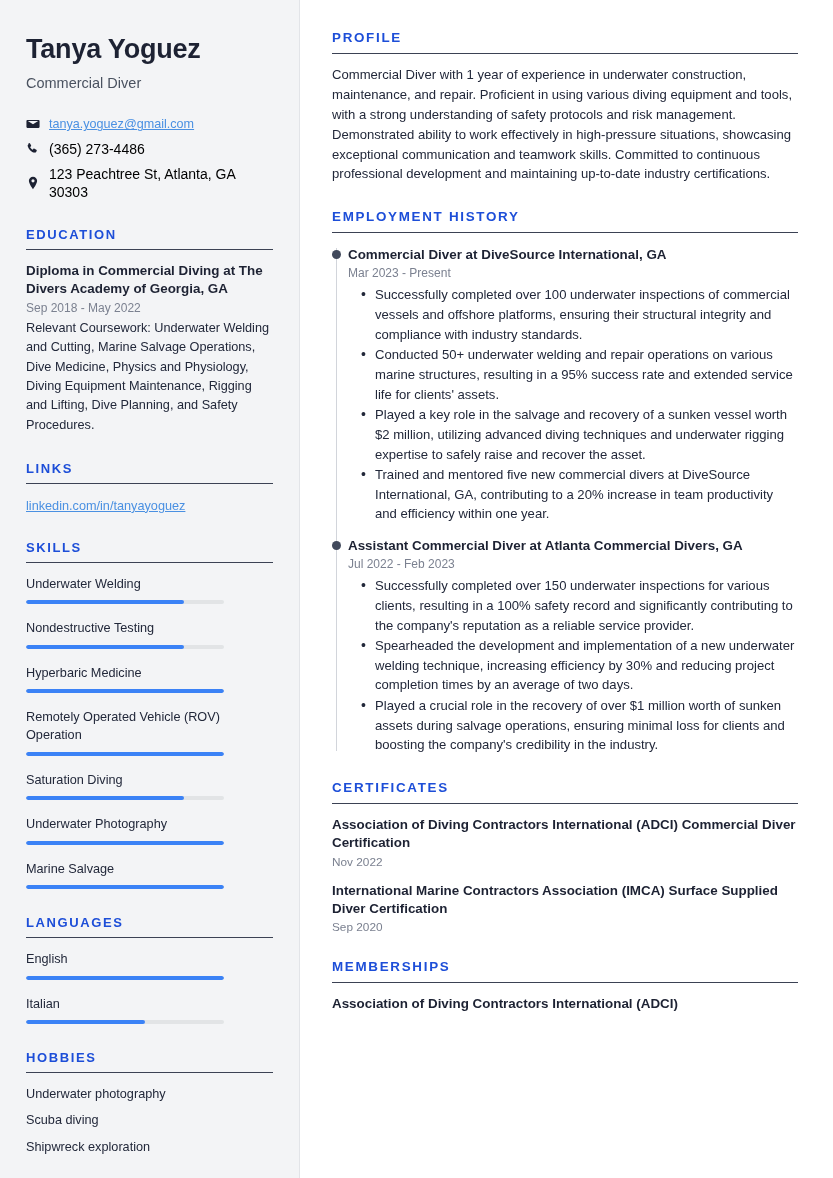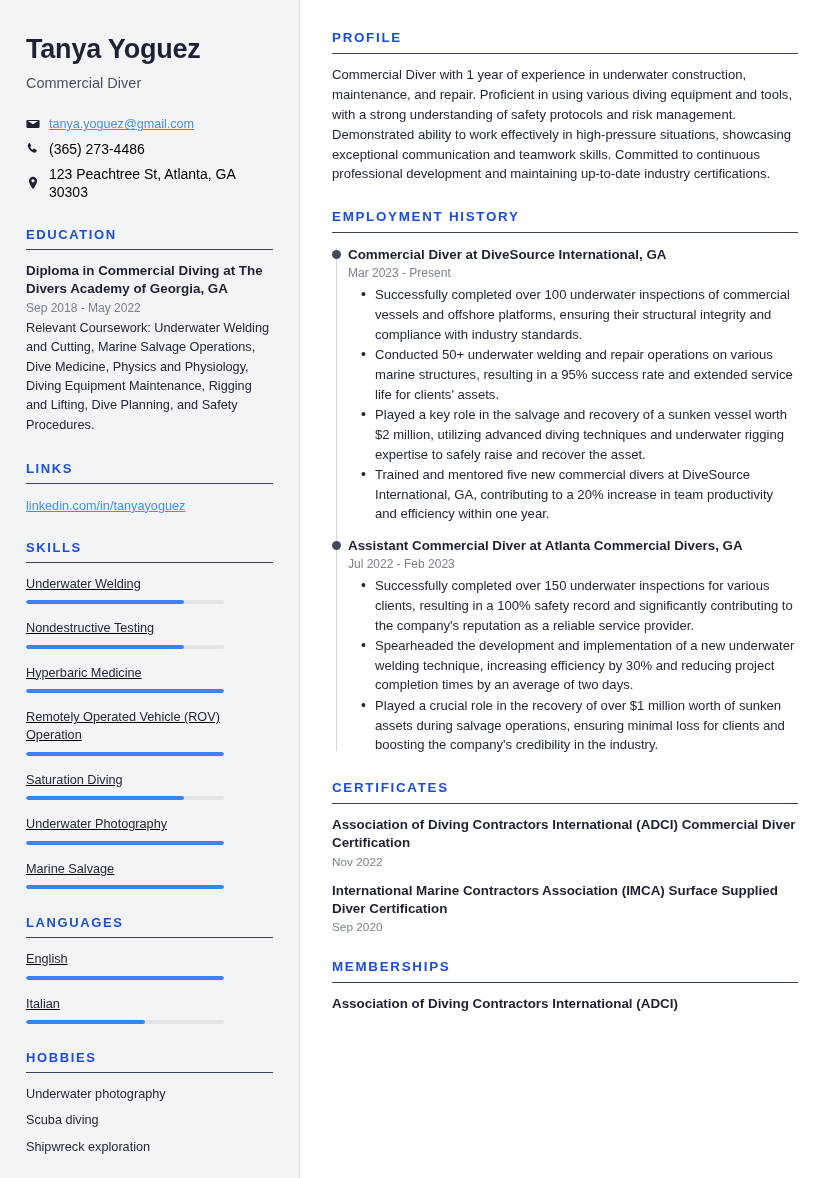--- a/index.html
+++ b/index.html
@@ -116,21 +116,21 @@
   
   .side-link {
     font-size: 12.7px;
     color: #4a90e2;
     text-decoration: underline;
     cursor: pointer;
     display: inline-block;
   }
 
   
-  .bar-item { margin-bottom: 15px; text-decoration: underline; }
+  .bar-item { margin-bottom: 15px; }
   .bar-item:last-child { margin-bottom: 0; }
 
   .bar-label {
     font-size: 12.7px;
     color: #22283a;
     line-height: 1.45;
     margin-bottom: 7px;
   }
 
   .bar-track {

